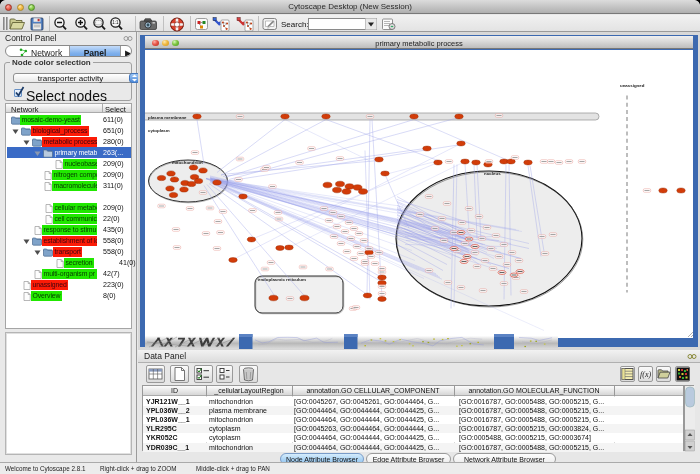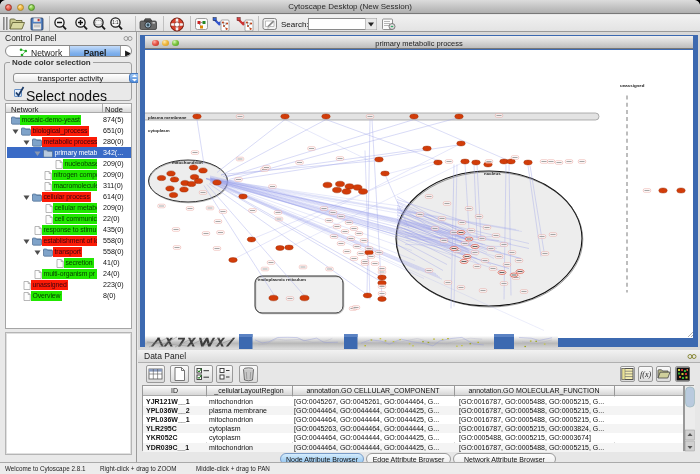--- a/index.html
+++ b/index.html
@@ -196,30 +196,30 @@
           </div></div>
       <div id="cb"></div>
 <svg class="abs" style="left:9px;top:22px;" width="12" height="13" viewBox="0 0 12 13">
           <path d="M2 7.5 L4.5 10.5 L9.5 2" stroke="#1b3a66" stroke-width="1.7" fill="none"></path>
         </svg>
         <div style="position:absolute;left:21px;top:25px;font-size:14px;color:#111;">Select nodes</div>
     </div>
     <div id="tree">
       <div id="treehead">
           <span style="position:absolute;left:5px;top:1px;">Network</span>
-          <span style="position:absolute;left:99px;top:1px;">Node</span>
+          <span style="position:absolute;left:99px;top:1px;">Select</span>
           <span style="position:absolute;left:96px;top:0;width:1px;height:9px;background:#aaa;"></span>
         </div>
       <div class="trow" style="top:10px;">
           <svg class="abs" style="left:5px;top:1.5px;" width="10" height="9" viewBox="0 0 10 9">
             <rect x="0.5" y="2" width="9" height="6.2" rx="1" fill="#7fa3c9" stroke="#4a6a90" stroke-width="0.7"></rect>
             <path d="M0.5 3 L0.5 1.6 Q0.5 1 1.1 1 L3.6 1 L4.6 2.2 L9 2.2" fill="#7fa3c9" stroke="#4a6a90" stroke-width="0.7"></path>
           </svg>
           <div class="bg" style="left:14px;max-width:77px;overflow:hidden;background:#21e800;color:#063b00;">mosaic-demo-yeast</div>
-          <div class="cnt" style="color:#111;">874(5)</div>
+          <div class="cnt" style="color:#111;">611(0)</div>
         </div>
 <div class="trow" style="top:21px;">
           <svg class="abs" style="left:6px;top:2.5px;" width="7" height="7" viewBox="0 0 7 7">
             <path d="M0.5 1.5 L6.5 1.5 L3.5 6 Z" fill="#4d4d4d"></path>
           </svg>
           <svg class="abs" style="left:15px;top:1.5px;" width="10" height="9" viewBox="0 0 10 9">
             <rect x="0.5" y="2" width="9" height="6.2" rx="1" fill="#7fa3c9" stroke="#4a6a90" stroke-width="0.7"></rect>
             <path d="M0.5 3 L0.5 1.6 Q0.5 1 1.1 1 L3.6 1 L4.6 2.2 L9 2.2" fill="#7fa3c9" stroke="#4a6a90" stroke-width="0.7"></path>
           </svg>
           <div class="bg" style="left:25px;max-width:66px;overflow:hidden;background:#fc1b07;color:#3b0510;">biological_process</div>
@@ -239,21 +239,21 @@
 <div class="trow" style="top:43px;">
           <div class="abs" style="left:1px;top:0px;width:124px;height:11px;background:#3a6bc6;"></div>
           <svg class="abs" style="left:28px;top:2.5px;" width="7" height="7" viewBox="0 0 7 7">
             <path d="M0.5 1.5 L6.5 1.5 L3.5 6 Z" fill="#8a98b0"></path>
           </svg>
           <svg class="abs" style="left:37px;top:1.5px;" width="10" height="9" viewBox="0 0 10 9">
             <rect x="0.5" y="2" width="9" height="6.2" rx="1" fill="#b8cade" stroke="#4a6a90" stroke-width="0.7"></rect>
             <path d="M0.5 3 L0.5 1.6 Q0.5 1 1.1 1 L3.6 1 L4.6 2.2 L9 2.2" fill="#b8cade" stroke="#4a6a90" stroke-width="0.7"></path>
           </svg>
           <div class="bg" style="left:47px;max-width:44px;overflow:hidden;background:transparent;color:#fff;">primary metabo</div>
-          <div class="cnt" style="color:#fff;">342(...</div>
+          <div class="cnt" style="color:#fff;">263(...</div>
         </div>
 <div class="trow" style="top:54px;">
           <svg class="abs" style="left:49px;top:1.5px;" width="8" height="9" viewBox="0 0 8 9">
             <path d="M1 0.5 L5.2 0.5 L7.2 2.5 L7.2 8.5 L1 8.5 Z" fill="#fdfdfd" stroke="#9a9a9a" stroke-width="0.7"></path>
             <path d="M5.2 0.5 L5.2 2.5 L7.2 2.5" fill="none" stroke="#9a9a9a" stroke-width="0.7"></path>
           </svg>
           <div class="bg" style="left:57px;max-width:34px;overflow:hidden;background:#21e800;color:#063b00;">nucleobase-c</div>
           <div class="cnt" style="color:#111;">209(0)</div>
         </div>
 <div class="trow" style="top:65px;">
@@ -265,31 +265,20 @@
           <div class="cnt" style="color:#111;">209(0)</div>
         </div>
 <div class="trow" style="top:76px;">
           <svg class="abs" style="left:38px;top:1.5px;" width="8" height="9" viewBox="0 0 8 9">
             <path d="M1 0.5 L5.2 0.5 L7.2 2.5 L7.2 8.5 L1 8.5 Z" fill="#fdfdfd" stroke="#9a9a9a" stroke-width="0.7"></path>
             <path d="M5.2 0.5 L5.2 2.5 L7.2 2.5" fill="none" stroke="#9a9a9a" stroke-width="0.7"></path>
           </svg>
           <div class="bg" style="left:46px;max-width:45px;overflow:hidden;background:#21e800;color:#063b00;">macromolecule</div>
           <div class="cnt" style="color:#111;">311(0)</div>
         </div>
-<div class="trow" style="top:87px;">
-          <svg class="abs" style="left:17px;top:2.5px;" width="7" height="7" viewBox="0 0 7 7">
-            <path d="M0.5 1.5 L6.5 1.5 L3.5 6 Z" fill="#4d4d4d"></path>
-          </svg>
-          <svg class="abs" style="left:26px;top:1.5px;" width="10" height="9" viewBox="0 0 10 9">
-            <rect x="0.5" y="2" width="9" height="6.2" rx="1" fill="#7fa3c9" stroke="#4a6a90" stroke-width="0.7"></rect>
-            <path d="M0.5 3 L0.5 1.6 Q0.5 1 1.1 1 L3.6 1 L4.6 2.2 L9 2.2" fill="#7fa3c9" stroke="#4a6a90" stroke-width="0.7"></path>
-          </svg>
-          <div class="bg" style="left:36px;max-width:55px;overflow:hidden;background:#fc1b07;color:#3b0510;">cellular process</div>
-          <div class="cnt" style="color:#111;">614(0)</div>
-        </div>
 <div class="trow" style="top:98px;">
           <svg class="abs" style="left:39px;top:1.5px;" width="8" height="9" viewBox="0 0 8 9">
             <path d="M1 0.5 L5.2 0.5 L7.2 2.5 L7.2 8.5 L1 8.5 Z" fill="#fdfdfd" stroke="#9a9a9a" stroke-width="0.7"></path>
             <path d="M5.2 0.5 L5.2 2.5 L7.2 2.5" fill="none" stroke="#9a9a9a" stroke-width="0.7"></path>
           </svg>
           <div class="bg" style="left:47px;max-width:44px;overflow:hidden;background:#21e800;color:#063b00;">cellular metabo</div>
           <div class="cnt" style="color:#111;">209(0)</div>
         </div>
 <div class="trow" style="top:109px;">
           <svg class="abs" style="left:39px;top:1.5px;" width="8" height="9" viewBox="0 0 8 9">
@@ -328,29 +317,29 @@
           </svg>
           <div class="bg" style="left:47px;max-width:44px;overflow:hidden;background:#fc1b07;color:#3b0510;">transport</div>
           <div class="cnt" style="color:#111;">558(0)</div>
         </div>
 <div class="trow" style="top:153px;">
           <svg class="abs" style="left:50px;top:1.5px;" width="8" height="9" viewBox="0 0 8 9">
             <path d="M1 0.5 L5.2 0.5 L7.2 2.5 L7.2 8.5 L1 8.5 Z" fill="#fdfdfd" stroke="#9a9a9a" stroke-width="0.7"></path>
             <path d="M5.2 0.5 L5.2 2.5 L7.2 2.5" fill="none" stroke="#9a9a9a" stroke-width="0.7"></path>
           </svg>
           <div class="bg" style="left:58px;max-width:33px;overflow:hidden;background:#21e800;color:#063b00;">secretion</div>
-          <div class="cnt" style="color:#111;">41(0)</div>
+          <div class="cnt" style="color:#111;margin-left:16px;">41(0)</div>
         </div>
 <div class="trow" style="top:164px;">
           <svg class="abs" style="left:28px;top:1.5px;" width="8" height="9" viewBox="0 0 8 9">
             <path d="M1 0.5 L5.2 0.5 L7.2 2.5 L7.2 8.5 L1 8.5 Z" fill="#fdfdfd" stroke="#9a9a9a" stroke-width="0.7"></path>
             <path d="M5.2 0.5 L5.2 2.5 L7.2 2.5" fill="none" stroke="#9a9a9a" stroke-width="0.7"></path>
           </svg>
           <div class="bg" style="left:36px;max-width:55px;overflow:hidden;background:#21e800;color:#063b00;">multi-organism pr</div>
-          <div class="cnt" style="color:#111;">24(0)</div>
+          <div class="cnt" style="color:#111;">42(7)</div>
         </div>
 <div class="trow" style="top:175px;">
           <svg class="abs" style="left:17px;top:1.5px;" width="8" height="9" viewBox="0 0 8 9">
             <path d="M1 0.5 L5.2 0.5 L7.2 2.5 L7.2 8.5 L1 8.5 Z" fill="#fdfdfd" stroke="#9a9a9a" stroke-width="0.7"></path>
             <path d="M5.2 0.5 L5.2 2.5 L7.2 2.5" fill="none" stroke="#9a9a9a" stroke-width="0.7"></path>
           </svg>
           <div class="bg" style="left:25px;max-width:66px;overflow:hidden;background:#fc1b07;color:#3b0510;">unassigned</div>
           <div class="cnt" style="color:#111;">223(0)</div>
         </div>
 <div class="trow" style="top:186px;">

